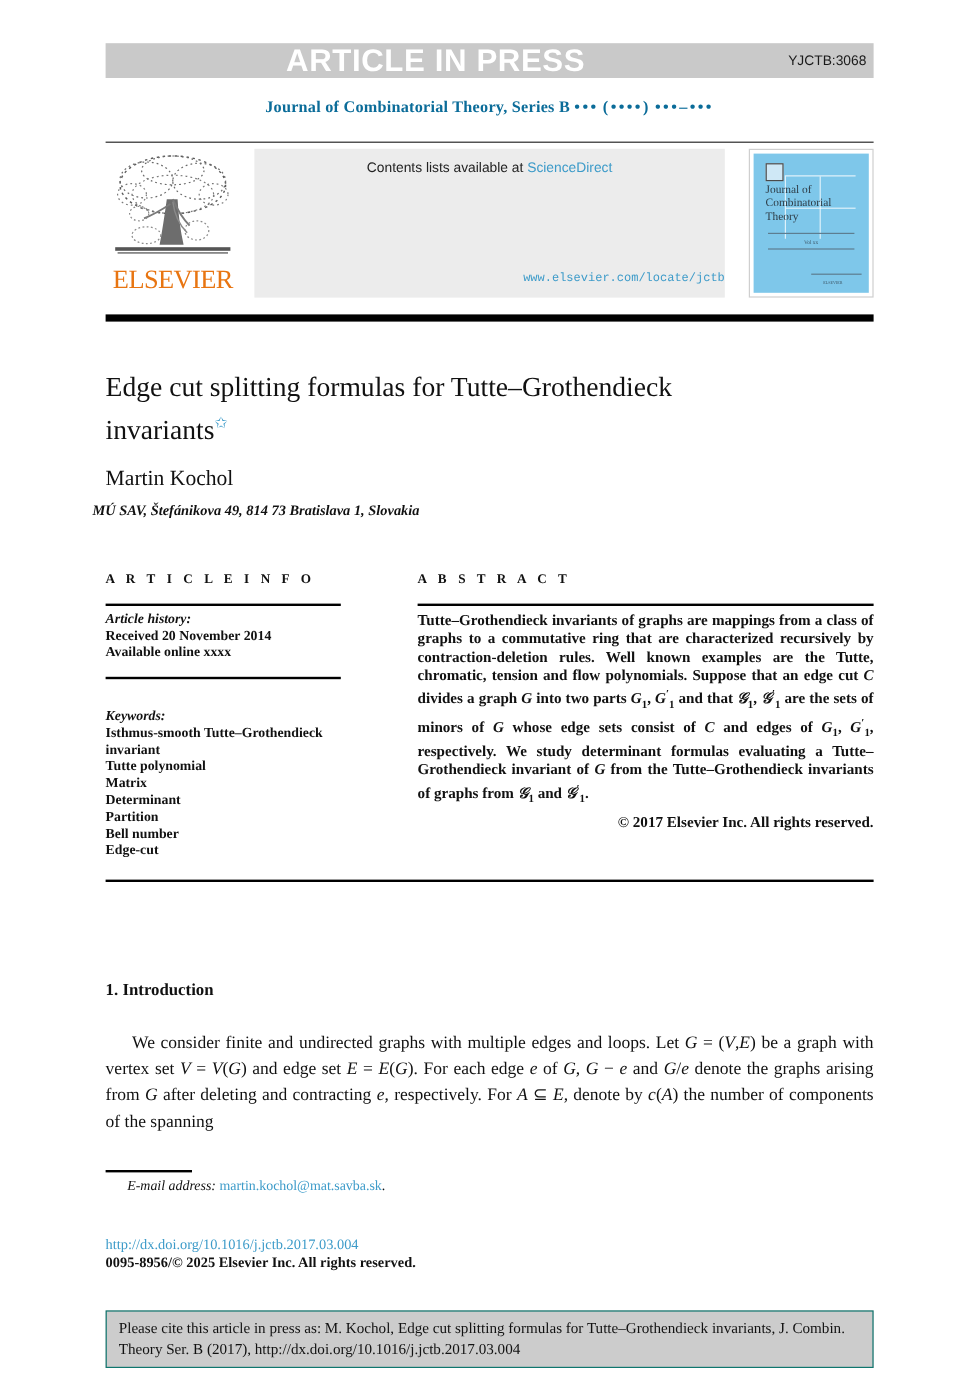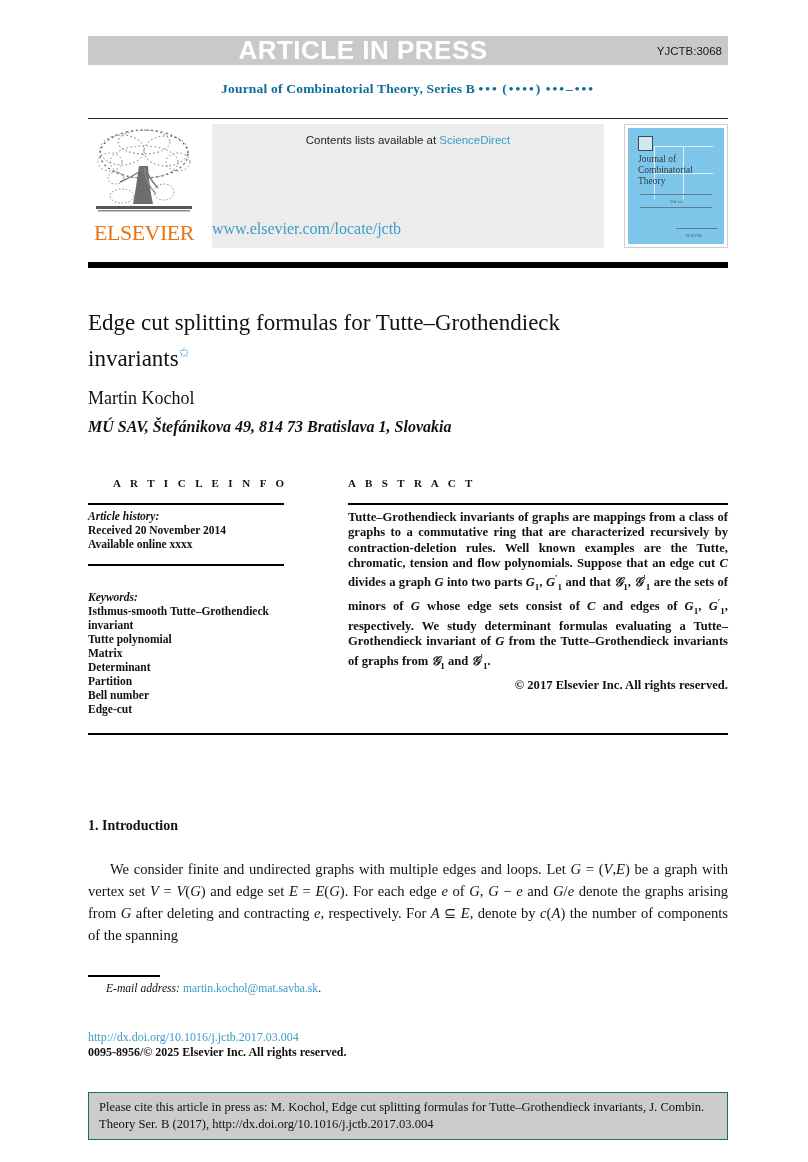--- a/index.html
+++ b/index.html
@@ -135,23 +135,23 @@
     text-align: center;
     font-family: "Liberation Serif", serif;
     font-size: 22px;
     line-height: 28px;
     color: #111;
   }
   .journal-url {
     position: absolute;
     left: 0; right: 0;
     bottom: 10px;
-    text-align: left;
-    font-family: Liberation Serif, serif;
-    font-size: 16px;
+    text-align: right;
+    font-family: Liberation Mono, monospace;
+    font-size: 10px;
     color: #3d9bc9;
   }
   .cover-thumb {
     position: absolute;
     left: 536px;
     top: 0;
     width: 104px;
     height: 124px;
     background: #ffffff;
     border: 1px solid #cfcfcf;
@@ -254,39 +254,39 @@
   .author {
     position: absolute;
     left: 88px;
     top: 388px;
     font-family: "Liberation Serif", serif;
     font-size: 18px;
     color: #111;
   }
   .affil {
     position: absolute;
-    left: 88px;
+    left: 77px;
     top: 418px;
     font-family: "Liberation Serif", serif;
     font-style: italic;
     font-weight: bold;
-    font-size: 16px;
+    font-size: 12px;
     color: #111;
   }
 
   
   .colhead {
     position: absolute;
     font-family: "Liberation Serif", serif;
     font-weight: bold;
     font-size: 11px;
     letter-spacing: 3.4px;
     color: #111;
   }
-  .info-head { left: 88px; top: 477px; margin-left: 25px; }
+  .info-head { left: 88px; top: 477px; }
   .abs-head  { left: 348px; top: 477px; }
 
   .col-rule {
     position: absolute;
     height: 2px;
     background: #000;
   }
   .info-rule-1 { left: 88px; top: 503px; width: 196px; }
   .info-rule-2 { left: 88px; top: 564px; width: 196px; }
   .abs-rule    { left: 348px; top: 503px; width: 380px; }

